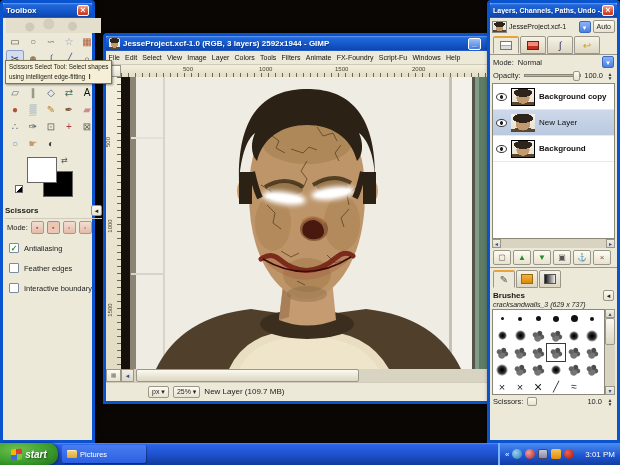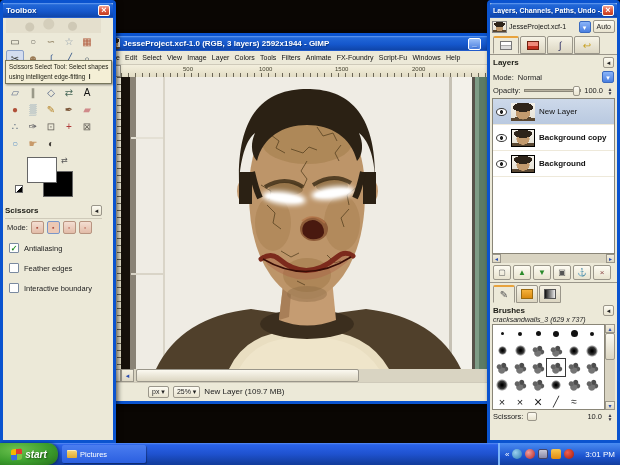--- a/index.html
+++ b/index.html
@@ -200,21 +200,21 @@
     </div>
   </div>
 
   <div style="height:18px; display:flex; align-items:center; gap:4px; padding-left:42px; border-top:1px solid #cfcaba; font-size:8px; color:#222;">
     <span class="beigebtn" style="padding:1px 3px;"><span>px</span> <span>▾</span></span>
     <span class="beigebtn" style="padding:1px 3px;"><span>25%</span> <span>▾</span></span>
     <span>New Layer (109.7 MB)</span>
   </div>
 </div>
 
-<div class="win" id="toolbox" style="left:0; top:0; width:116px; height:443px; z-index:10;">
+<div class="win" id="toolbox" style="left:0; top:0; width:95px; height:443px; z-index:10;">
   <div class="titlebar">
     <span>Toolbox</span>
     <span class="xbtn">×</span>
   </div>
   <div class="wilber"></div>
   <div id="toolgrid">
       <div class="tool" style="color: rgb(84, 82, 74);">▭</div>
       <div class="tool" style="color: rgb(122, 120, 110);">○</div>
       <div class="tool" style="color: rgb(138, 122, 90);">∽</div>
       <div class="tool" style="color: rgb(136, 152, 168);">☆</div>
@@ -307,48 +307,44 @@
         <span style="width:12px;height:9px;background:linear-gradient(#f08a7a 0 4px,#c03020 4px 8px,#801808 8px);border:1px solid #702010;display:block;"></span>
       </div>
     <div class="docktab">
         <span style="color:#336;">∫</span>
       </div>
     <div class="docktab">
         <span style="color:#c8a020;">↩</span>
       </div>
   </div>
 
-  <div style="display:flex; align-items:center; padding:2px 3px;">
-    <span class="secthdr">Layers</span>
-    <span class="beigebtn collapsebtn" style="margin-left:auto;">◂</span>
-  </div>
   <div style="display:flex; align-items:center; gap:4px; padding:1px 3px; font-size:7.5px; color:#222;">
     <span>Mode:</span>
     <span>Normal</span>
     <span style="margin-left:auto; width:12px; height:12px; background:linear-gradient(#8ab4f8,#4a7fe0); border:1px solid #3a6ac0; border-radius:2px; color:#fff; font-size:7px; text-align:center; line-height:11px;">▾</span>
   </div>
   <div style="display:flex; align-items:center; gap:3px; padding:2px 3px; font-size:7.5px; color:#222;">
     <span>Opacity:</span>
     <span style="flex:1; height:3px; background:#b8b2a0; border:1px solid #8a8678; position:relative;">
       <span style="position:absolute; right:0px; top:-4px; width:7px; height:10px;" class="beigebtn"></span>
     </span>
     <span>100.0</span>
     <span class="spin">▲<br>▼</span>
   </div>
 
   <div style="margin:1px 2px 0; height:156px; background:#fff; border:1px solid #8a8678; overflow:hidden;">
+    <div class="lrow">
+      <span class="eye"></span>
+      <span class="facethumb lthumb" style="border:1px solid #000;"></span>
+      <span style="font-weight:bold;">Background copy</span>
+    </div>
     <div class="lrow sel">
       <span class="eye"></span>
       <span class="facethumb lthumb"></span>
       <span>New Layer</span>
-    </div>
-    <div class="lrow">
-      <span class="eye"></span>
-      <span class="facethumb lthumb" style="border:1px solid #000;"></span>
-      <span style="font-weight:bold;">Background copy</span>
     </div>
     <div class="lrow">
       <span class="eye"></span>
       <span class="facethumb lthumb" style="border:1px solid #000;"></span>
       <span style="font-weight:bold;">Background</span>
     </div>
   </div>
 
   <div style="display:flex; height:9px; margin:0 2px;">
     <div class="scrlarrow" style="width:9px; font-size:6px; line-height:8px;">◂</div>

